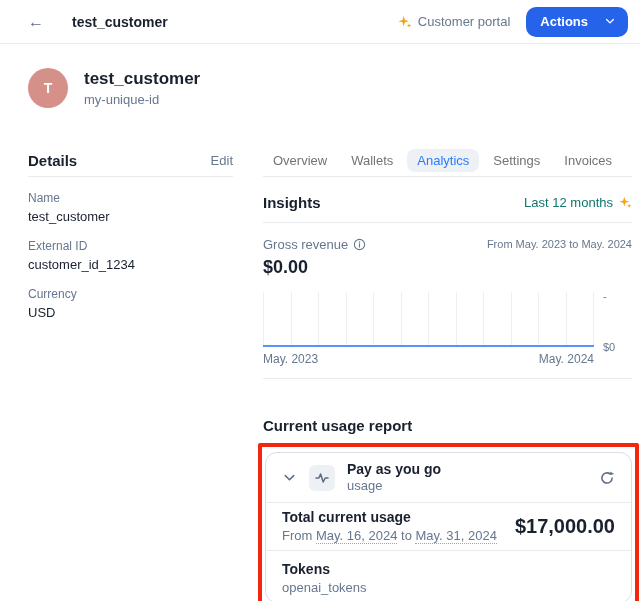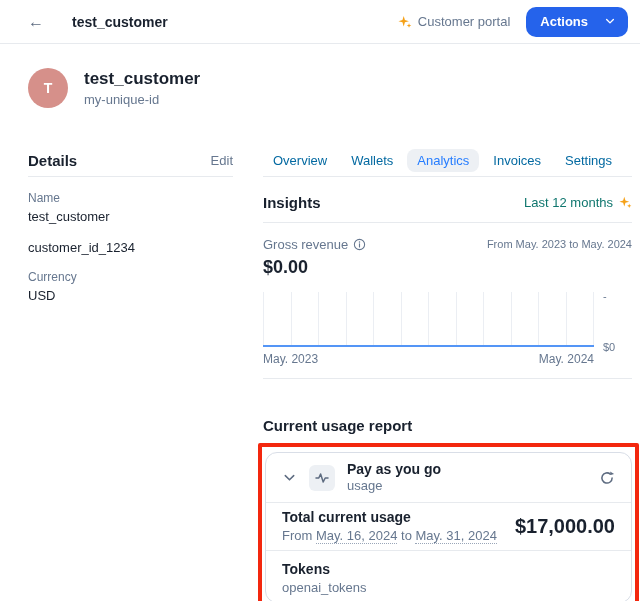--- a/index.html
+++ b/index.html
@@ -32,21 +32,21 @@
   .col-header .h { font-size:15px; font-weight:700; }
   .edit-link { margin-left:auto; font-size:13px; color:#66778F; cursor:pointer; }
 
   .field { margin-top:14px; }
   .field:first-of-type { margin-top:17px; }
   .f-label { font-size:12px; color:#66778F; line-height:15px; }
   .f-value { font-size:13px; color:#19212E; line-height:17px; margin-top:2px; }
 
   
   .tabs { display:flex; align-items:center; gap:4px; height:33px; border-bottom:1px solid #E7EAEE; }
-  .tab { font-size:13px; color:#0369a1; padding:4px 10px; border-radius:8px; cursor:pointer; }
+  .tab { font-size:13px; color:#737373; padding:4px 10px; border-radius:8px; cursor:pointer; }
   .tab.active { background:#EDF0F4; color:#267DFF; font-weight:400; }
 
   
   .insights-head { display:flex; align-items:center; margin-top:17px; padding-bottom:11px;
     border-bottom:1px solid #E7EAEE; }
   .insights-head .h { font-size:15px; font-weight:700; }
   .range-select { margin-left:auto; display:flex; align-items:center; gap:6px;
     font-size:13px; color:#0f766e; cursor:pointer; }
 
   .metric-row { display:flex; align-items:flex-start; margin-top:14px;gap:6px; }
@@ -127,36 +127,37 @@
   <div>
     <div class="col-header">
       <span class="h">Details</span>
       <span class="edit-link">Edit</span>
     </div>
     <div class="field">
       <div class="f-label">Name</div>
       <div class="f-value">test_customer</div>
     </div>
     <div class="field">
+      <div class="f-label">External ID</div>
       <div class="f-value">customer_id_1234</div>
     </div>
     <div class="field">
       <div class="f-label">Currency</div>
       <div class="f-value">USD</div>
     </div>
   </div>
 
   <div>
 
     <div class="tabs">
       <span class="tab">Overview</span>
       <span class="tab">Wallets</span>
       <span class="tab active">Analytics</span>
+      <span class="tab">Settings</span>
       <span class="tab">Invoices</span>
-      <span class="tab">Settings</span>
     </div>
 
     <div class="insights-head">
       <span class="h">Insights</span>
       <span class="range-select">
         <span>Last 12 months</span>
         <span>
           <svg width="13" height="13" viewBox="0 0 16 16">
             <path d="M6.5 1 L7.9 5.6 L12.5 7 L7.9 8.4 L6.5 13 L5.1 8.4 L0.5 7 L5.1 5.6 Z" fill="#F5A118"></path>
             <path d="M12.6 9.5 L13.3 11.4 L15.2 12.1 L13.3 12.8 L12.6 14.7 L11.9 12.8 L10 12.1 L11.9 11.4 Z" fill="#F5A118"></path>

